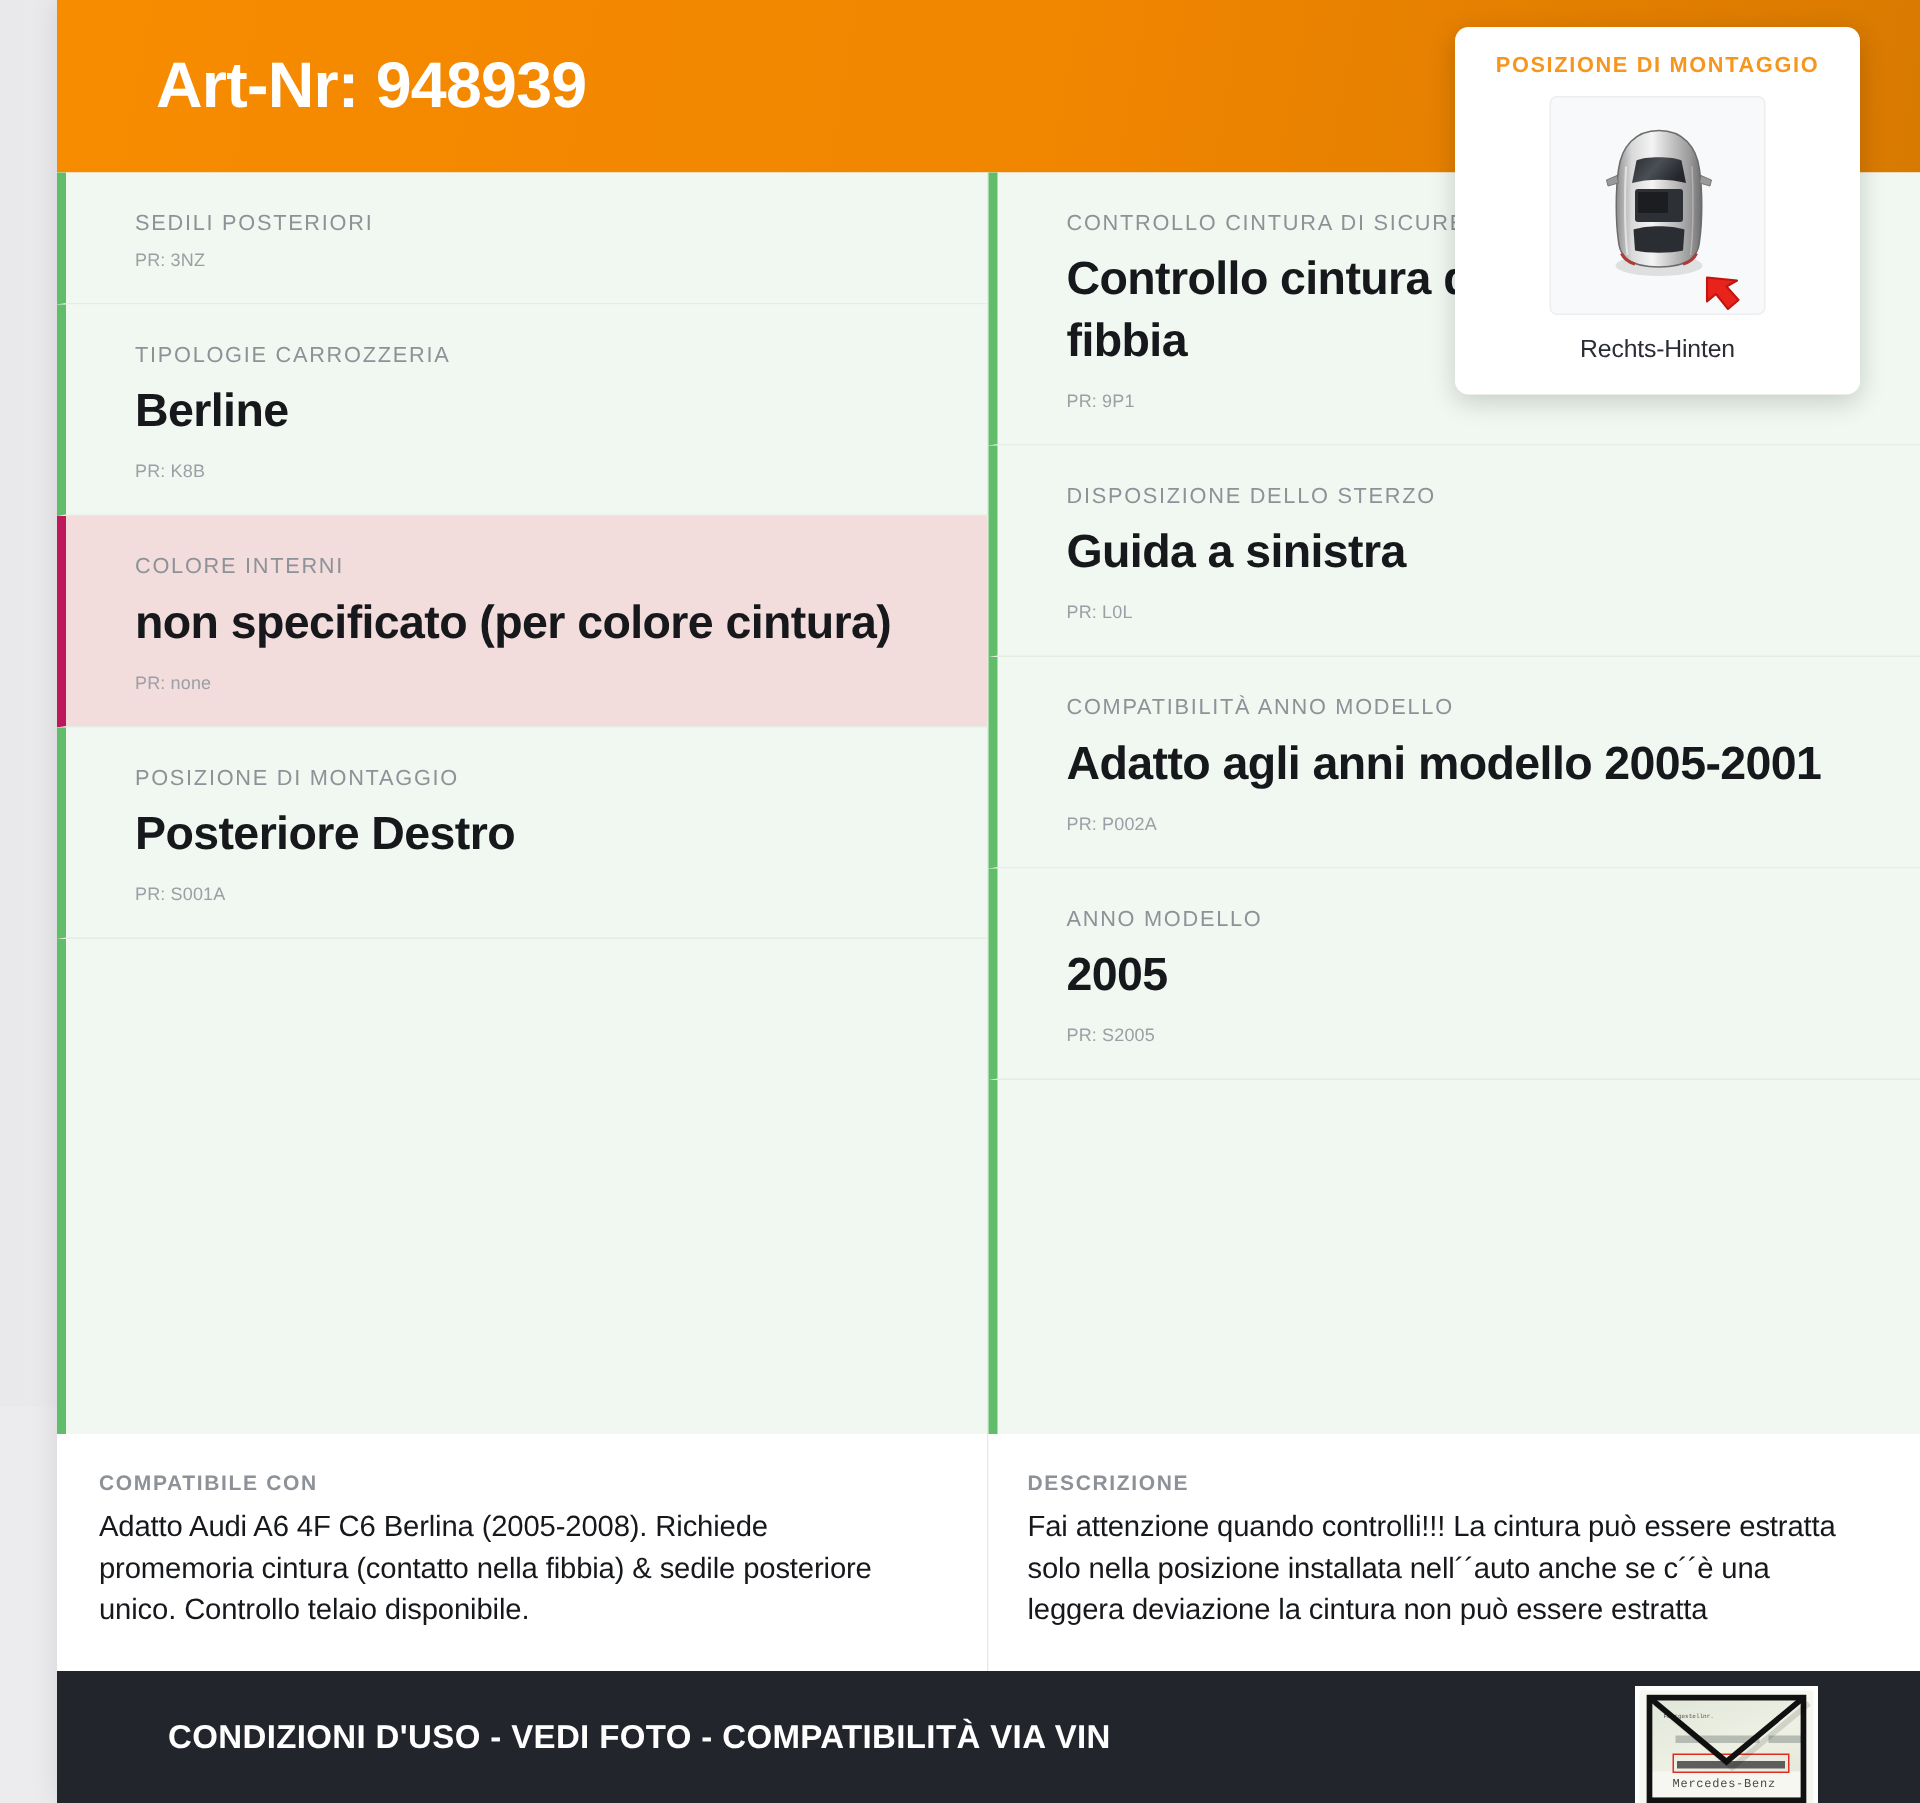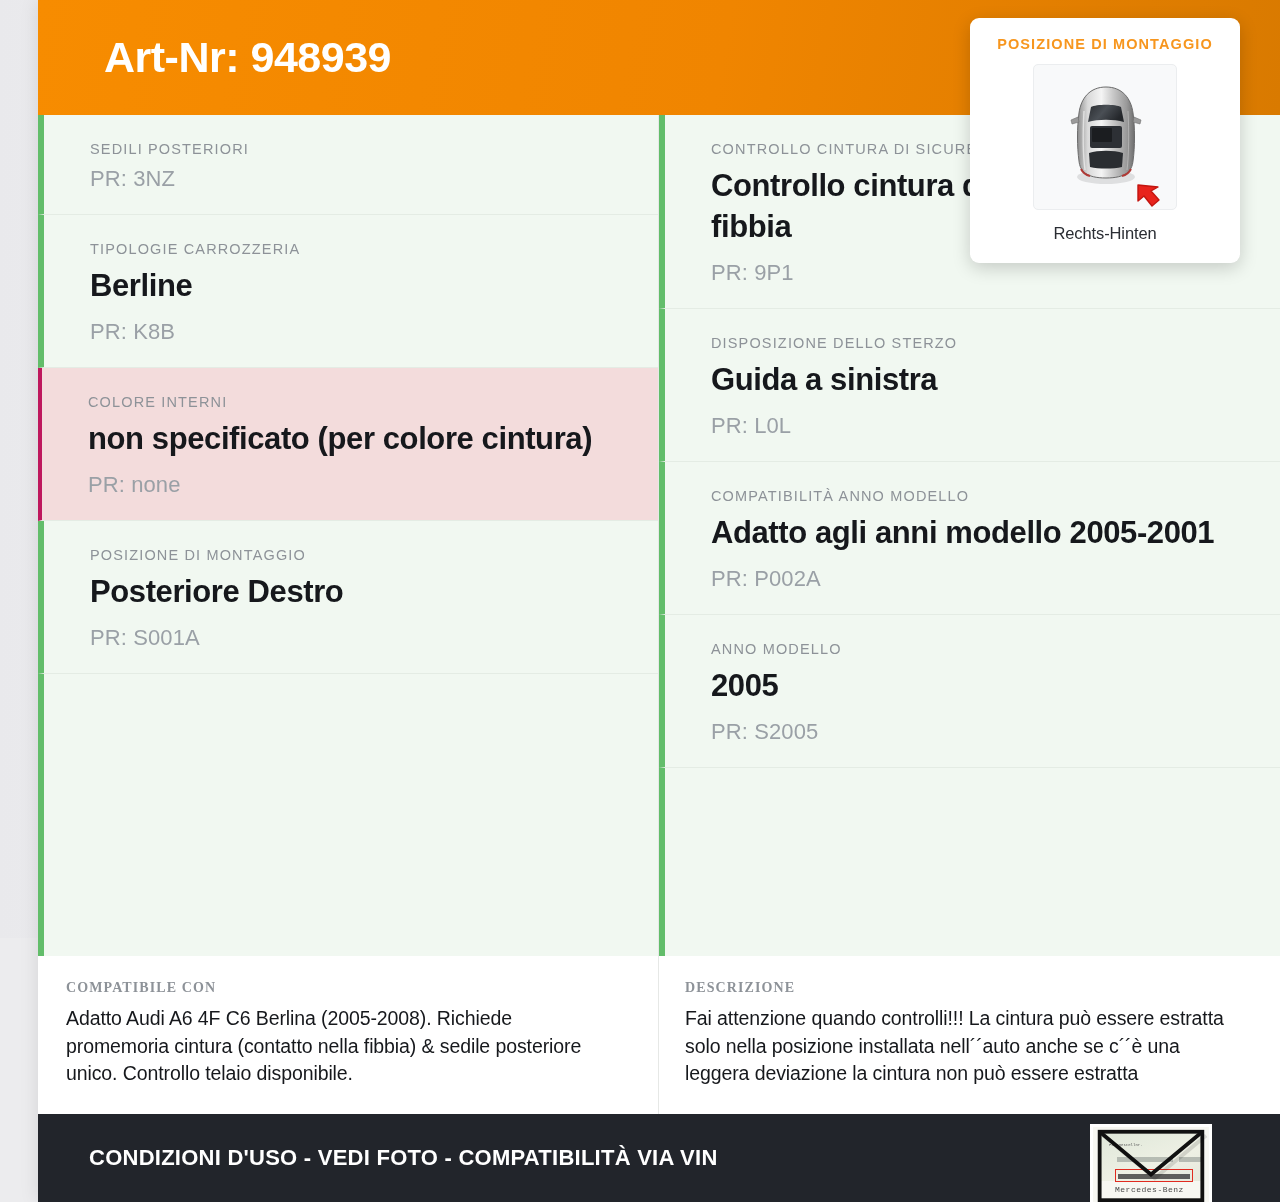--- a/index.html
+++ b/index.html
@@ -60,60 +60,59 @@
   .col-left { border-right: 1px solid #e6e8e6; }
 
   
   .spec {
     position: relative;
     padding: 26px 46px 22px 46px;
     border-bottom: 1px solid #e4ece4;
     flex: 0 0 auto;
   }
   .spec.ok { background: #f1f8f1; border-left: 6px solid #62bd6a; }
-  .spec.warn { background: #f3dcdc; border-left: 4px solid #be185d; }
+  .spec.warn { background: #f3dcdc; border-left: 6px solid #be185d; }
   .spec-label {
     font-size: 14.5px;
     font-weight: normal;
     letter-spacing: 1.15px;
     color: #8d9298;
     text-transform: uppercase;
     margin-bottom: 9px;
   }
   .spec-value {
     font-size: 31px;
     font-weight: bold;
     color: #16181c;
     line-height: 1.32;
     letter-spacing: -0.4px;
     margin-bottom: 12px;
   }
   .spec-pr {
-    font-size: 22px;
+    font-size: 12px;
     color: #9aa0a6;
     letter-spacing: 0.1px;
   }
   .spacer { flex: 1 1 auto; }
   .spacer.ok { background: #f1f8f1; border-left: 6px solid #62bd6a; }
 
   
   .textblock {
     background: #ffffff;
     padding: 24px 46px 26px 28px;
     flex: 0 0 auto;
   }
   .textblock.right { padding-left: 26px; }
   .tb-label {
     font-size: 14px;
     font-weight: bold;
     letter-spacing: 1.1px;
     color: #8d9298;
     text-transform: uppercase;
     margin-bottom: 9px;
-    font-family: Liberation Serif, serif;
   }
   .tb-text {
     font-size: 19.5px;
     color: #16181c;
     line-height: 1.42;
     letter-spacing: -0.1px;
   }
 
   
   .footer {
@@ -122,21 +121,21 @@
     display: flex;
     align-items: center;
     position: relative;
     flex: 0 0 auto;
   }
   .footer-text {
     color: #ffffff;
     font-size: 22px;
     font-weight: bold;
     letter-spacing: 0.25px;
-    padding-left: 51px;
+    padding-left: 74px;
   }
   .footer-thumb {
     position: absolute;
     right: 68px;
     top: 10px;
     width: 122px;
     height: 82px;
     background: #ffffff;
     padding: 3px;
   }

